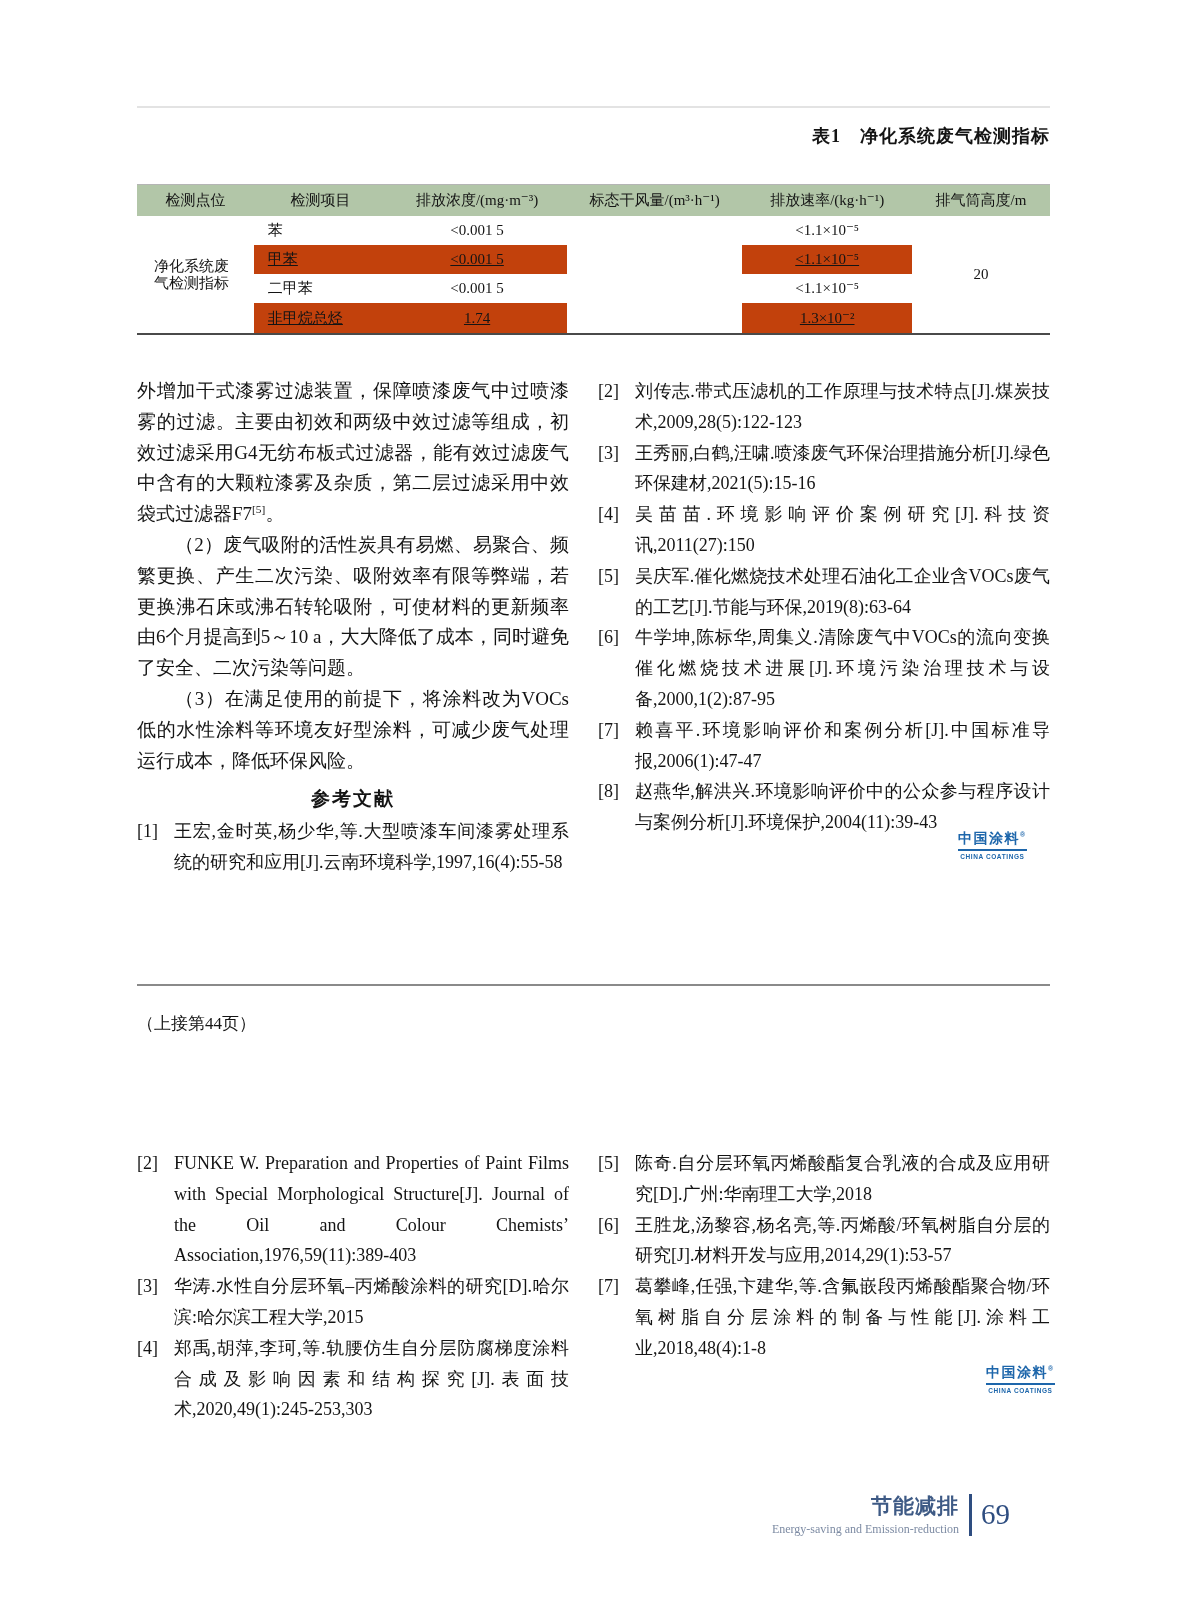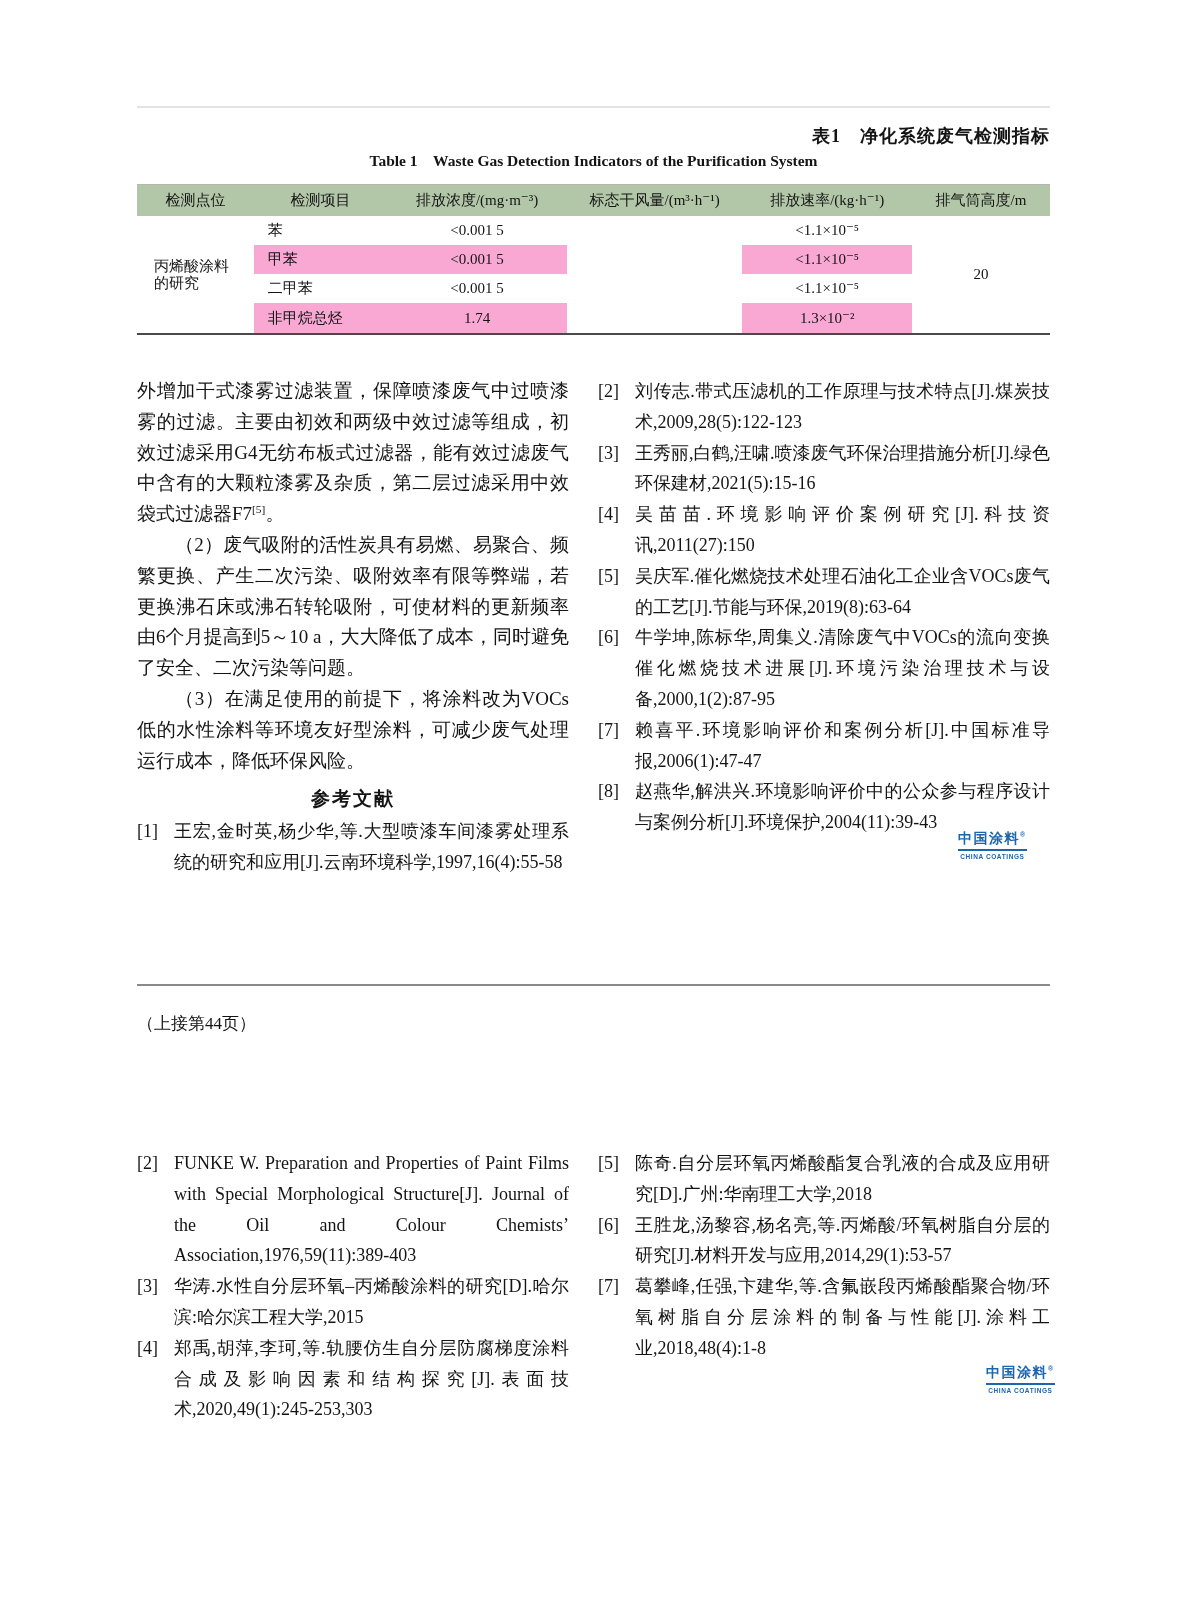--- a/index.html
+++ b/index.html
@@ -18,21 +18,21 @@
     left:137px;top:184px;width:913px;
     display:grid;
     grid-template-columns:12.8% 14.6% 19.7% 19.2% 18.6% 15.1%;
     grid-template-rows:31px 29px 29px 29px 30px;
     border-top:1px solid #b5b5b5;border-bottom:2px solid #4a4a4a;
     font-size:15px;
   }
   .cell{display:flex;align-items:center;justify-content:center;text-align:left;line-height:17px;}
   .cell.left{justify-content:flex-start;padding-left:14px;text-align:left;}
   .th{background:#b2c6a8;font-size:15px;}
-  .g{background:#f9a8d4;}
+  .g{background:#c2410c;text-decoration:underline;}
   .site-cell{grid-column:1;grid-row:2/6;padding:0 17px;}
   .flow-cell{grid-column:4;grid-row:2/6;}
   .height-cell{grid-column:6;grid-row:2/6;}
   
   .colL{left:137px;top:376px;width:432px;}
   .colR{left:598px;top:376px;width:452px;}
   .body-par{margin:0;font-size:19px;line-height:30.8px;text-align:justify;}
   .indent{text-indent:2em;}
   .body-par sup{font-size:0.6em;vertical-align:super;line-height:0;}
   .refs-heading{margin:10px 0 4px 0;text-align:center;font-size:19px;font-weight:bold;letter-spacing:2px;}
@@ -61,31 +61,30 @@
   .footer-page{font-size:29px;color:#2e4d80;}
 </style>
 </head>
 <body>
 
 <div class="page">
 
   <div class="abs hairline"></div>
 
   <div class="abs tbl-title-zh">表1　净化系统废气检测指标</div>
-  <div class="abs tbl-title-en">Table 1　Waste Gas Detection Indicators of the Purification System</div>
 
   <div class="abs gtable">
     <div class="cell th">检测点位</div>
     <div class="cell th">检测项目</div>
     <div class="cell th">排放浓度/(mg·m⁻³)</div>
     <div class="cell th">标态干风量/(m³·h⁻¹)</div>
     <div class="cell th">排放速率/(kg·h⁻¹)</div>
     <div class="cell th">排气筒高度/m</div>
 
-    <div class="cell site-cell">丙烯酸涂料的研究</div>
+    <div class="cell site-cell">净化系统废气检测指标</div>
 
     <div class="cell left" style="grid-column:2;grid-row:2;">苯</div>
     <div class="cell" style="grid-column:3;grid-row:2;">&lt;0.001 5</div>
     <div class="cell" style="grid-column:5;grid-row:2;">&lt;1.1×10⁻⁵</div>
 
     <div class="cell left g" style="grid-column:2;grid-row:3;">甲苯</div>
     <div class="cell g" style="grid-column:3;grid-row:3;">&lt;0.001 5</div>
     <div class="cell g" style="grid-column:5;grid-row:3;">&lt;1.1×10⁻⁵</div>
 
     <div class="cell left" style="grid-column:2;grid-row:4;">二甲苯</div>
@@ -179,14 +178,22 @@
       <span class="txt">葛攀峰,任强,卞建华,等.含氟嵌段丙烯酸酯聚合物/环氧树脂自分层涂料的制备与性能[J].涂料工业,2018,48(4):1-8</span>
     </div>
   </div>
 
   <div class="abs logo logo2">
     <div class="logo-zh"><span>中国涂料</span><sup>®</sup></div>
     <div class="logo-line"></div>
     <div class="logo-en">CHINA COATINGS</div>
   </div>
 
+  <div class="abs footer">
+    <div class="footer-textblock">
+      <div class="footer-zh">节能减排</div>
+      <div class="footer-en">Energy-saving and Emission-reduction</div>
+    </div>
+    <div class="footer-bar"></div>
+    <div class="footer-page">69</div>
+  </div>
 
 </div>
 
 </body></html>

